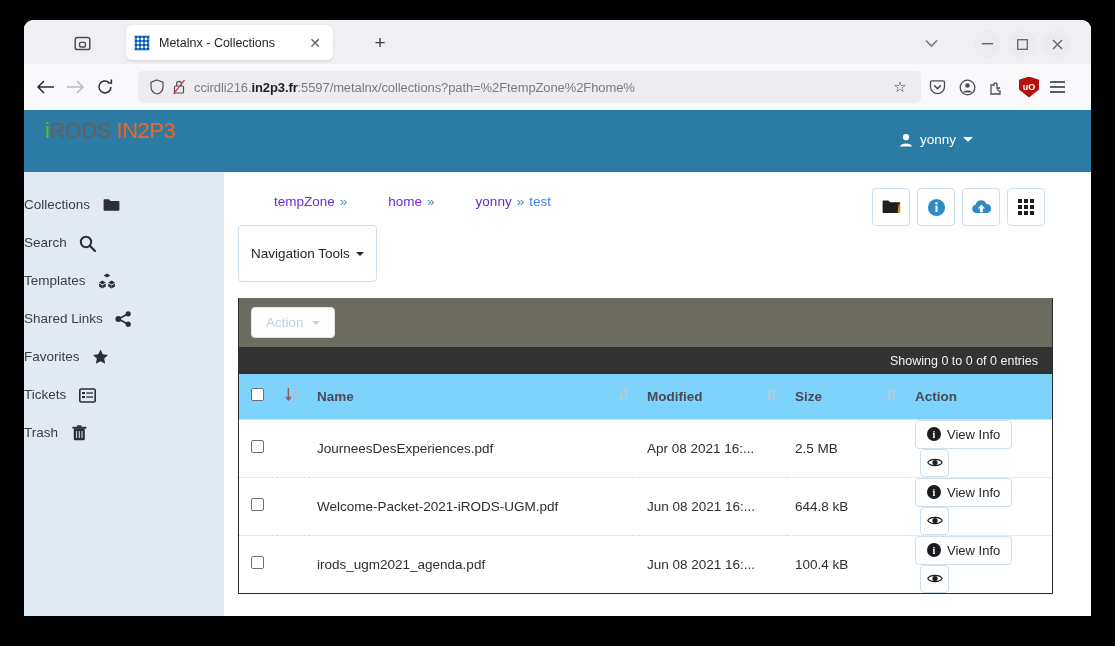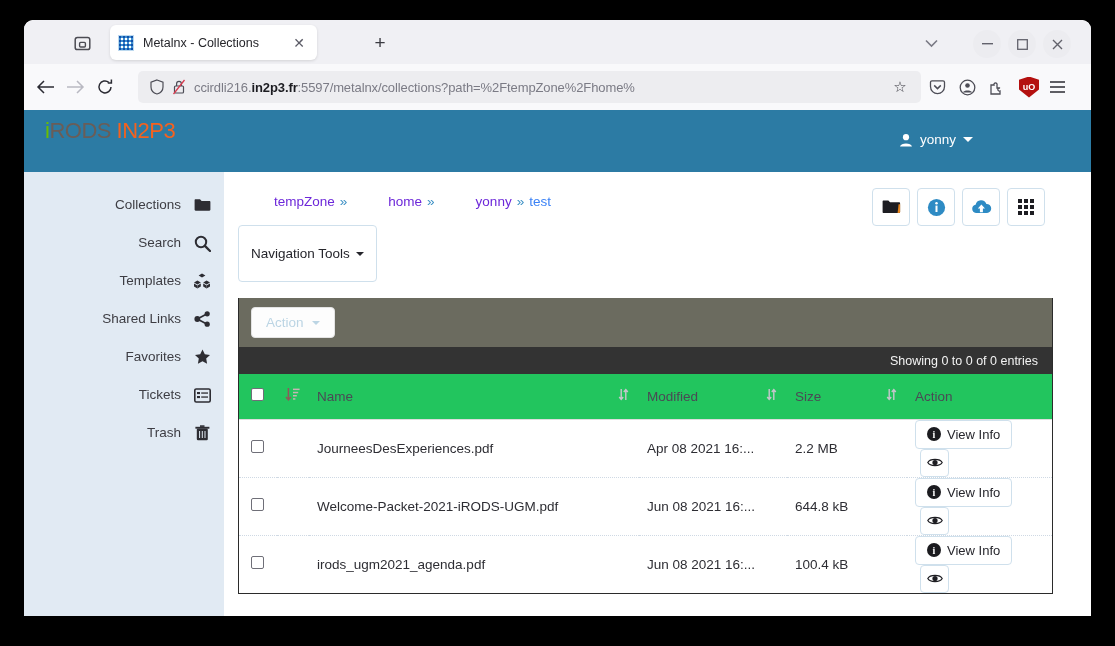--- a/index.html
+++ b/index.html
@@ -28,21 +28,21 @@
     background: #f0f0f4;
     border-radius: 9px 9px 0 0;
   }
   #firefox-view-button {
     position: absolute; left: 44px; top: 9px;
     width: 28px; height: 28px;
     display: flex; align-items: center; justify-content: center;
   }
   .tab {
     position: absolute;
-    left: 86px; top: 5px;
+    left: 102px; top: 5px;
     width: 207px; height: 35px;
     background: #ffffff;
     border-radius: 6px;
     display: flex; align-items: center;
     padding: 0 8px;
     box-shadow: 0 1px 3px rgba(0,0,0,.12);
   }
   .tab-favicon {
     width: 16px; height: 16px; flex: 0 0 16px;
     margin-right: 9px;
@@ -163,21 +163,21 @@
 
   
   #sidebar {
     position: absolute; left: 0; top: 62px;
     width: 200px; height: 444px;
     background: #e1eaf3;
     padding-top: 14px;
   }
   .side-item {
     height: 38px;
-    display: flex; align-items: center; justify-content: flex-end;
+    display: flex; align-items: center; 
     padding-right: 13px; gap: 12px;
     color: #3d3d43; font-size: 13.5px;
   }
   .side-item .label { line-height: 1; }
   .side-item .ico {
     width: 18px; height: 18px;
     display: flex; align-items: center; justify-content: center;
     color: #2d2d33;
   }
 
@@ -247,24 +247,24 @@
   #infobar {
     background: #333333;
     height: 27px;
     color: #f3f3f3;
     font-size: 12.5px;
     display: flex; align-items: center; justify-content: flex-end;
     padding-right: 14px;
   }
   table { width: 100%; border-collapse: collapse; }
   thead th {
-    background: #22c55e;
+    background: #7dd3fc;
     height: 45px;
     font-size: 13.5px;
-    font-weight: 400;
+    font-weight: 700;
     color: #4a4a55;
     text-align: left;
     border-bottom: 1px solid #dddddd;
     padding: 0 8px;
     position: relative;
     vertical-align: middle;
   }
   thead th .sortico {
     position: absolute; right: 10px; top: 50%; transform: translateY(-50%);
     color: #c6c6cc;
@@ -631,21 +631,21 @@
                 <span>Action</span>
               </th>
             </tr>
           </thead>
           <tbody id="tbody">
               <tr>
                 <td class="col-check"><span class="cb"></span></td>
                 <td class="col-sortb"></td>
                 <td class="col-name">JourneesDesExperiences.pdf</td>
                 <td class="col-mod">Apr 08 2021 16:...</td>
-                <td class="col-size">2.2 MB</td>
+                <td class="col-size">2.5 MB</td>
                 <td><span class="viewinfo">
                     <span class="infocircle">i</span>
                     <span>View Info</span>
                   </span><span class="eyebtn">
                     <svg width="16" height="11" viewBox="0 0 16 11">
                       <path d="M0.8 5.5 C3 1.4 13 1.4 15.2 5.5 C13 9.6 3 9.6 0.8 5.5 Z" fill="none" stroke="#1d1d22" stroke-width="1.2"></path>
                       <circle cx="8" cy="5.5" r="2.6" fill="#1d1d22"></circle>
                     </svg>
                   </span></td>
               </tr>

